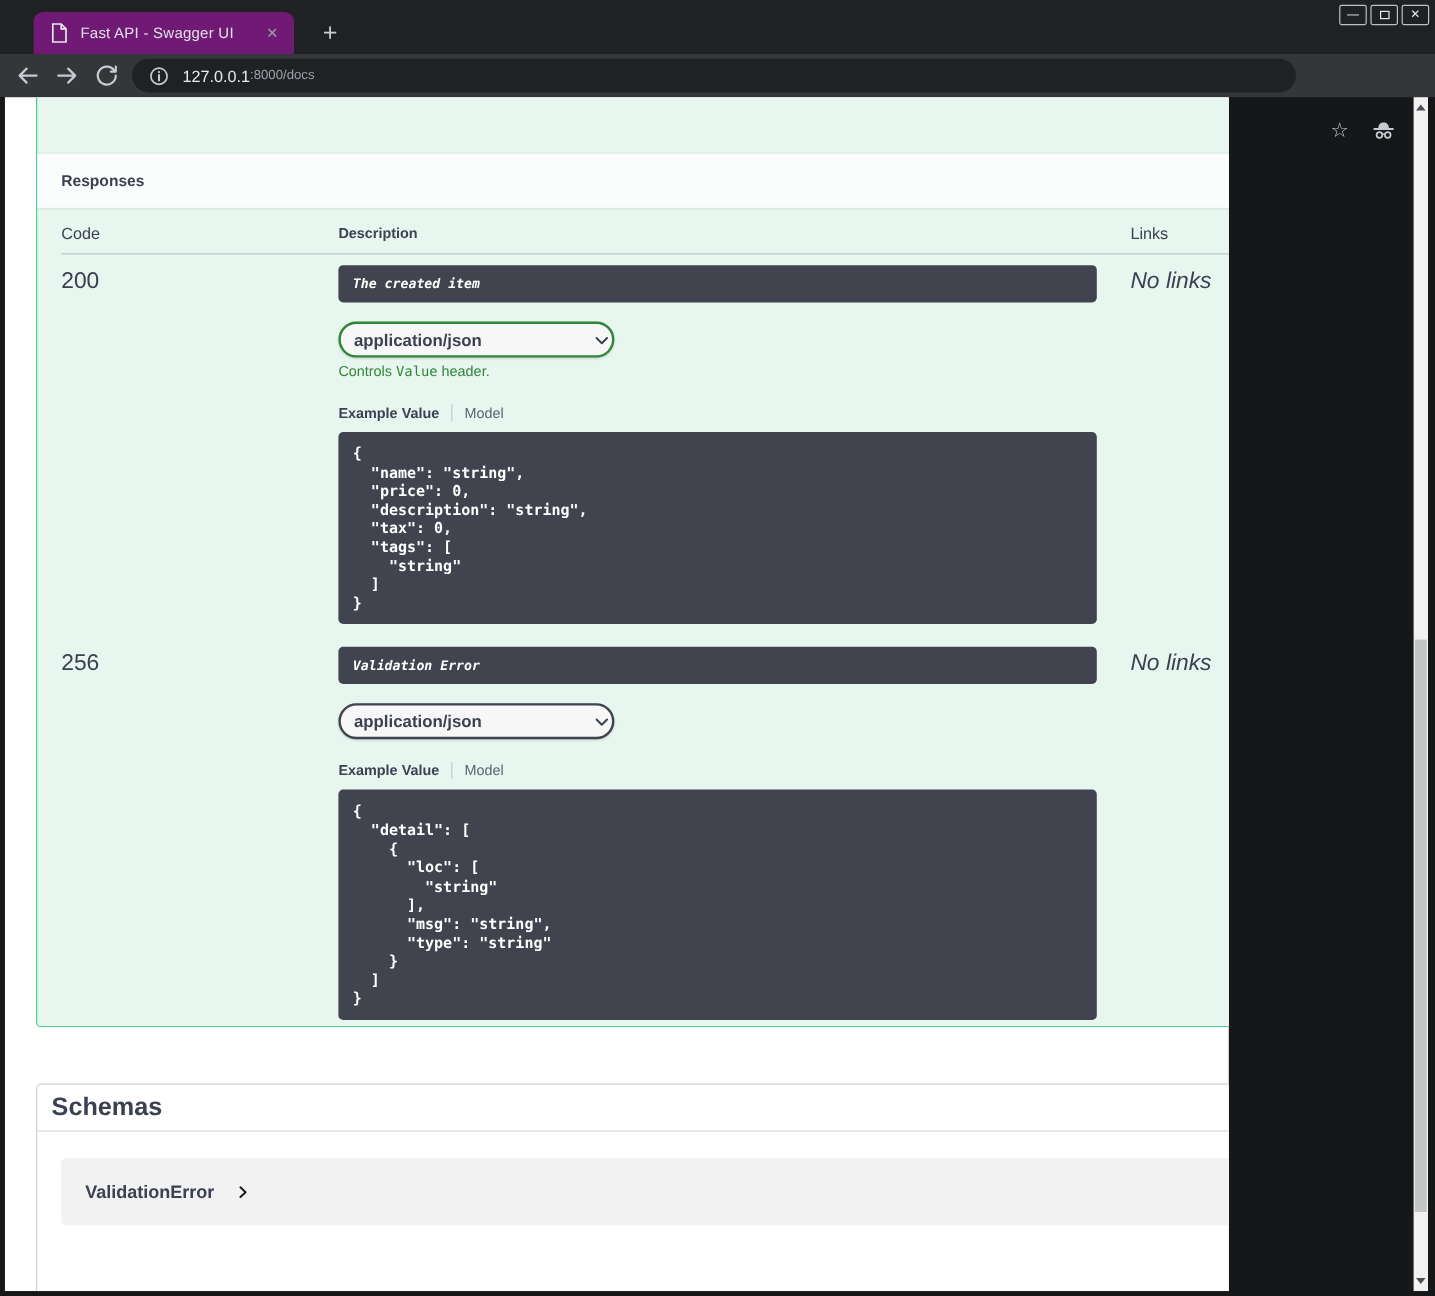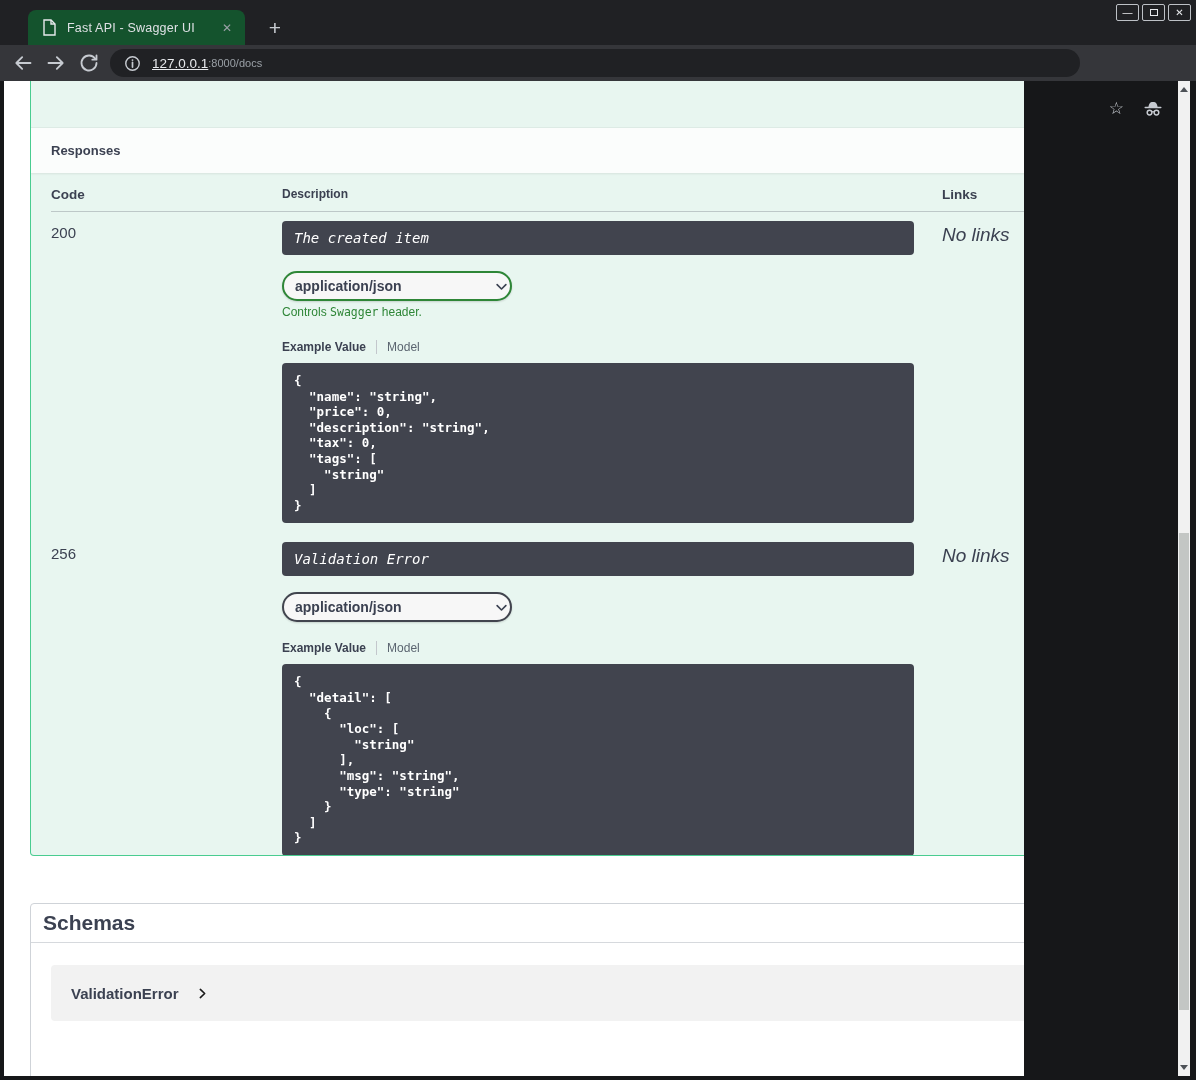--- a/index.html
+++ b/index.html
@@ -5,69 +5,69 @@
   * { margin:0; padding:0; box-sizing:border-box; }
   html,body { background:#101010; }
   #window {
     position:relative; width:1196px; height:1080px; overflow:hidden;
     font-family:"Liberation Sans", sans-serif; background:#161719;
   }
   
   .titlebar { position:absolute; left:0; top:0; width:1196px; height:45px; background:#202124; }
   .tab {
     position:absolute; left:28px; top:10px; width:217px; height:35px;
-    background:#14532d; border-radius:8px 8px 0 0; display:flex; align-items:center;
+    background:#701a75; border-radius:8px 8px 0 0; display:flex; align-items:center;
     padding:0 8px 0 14px; color:#dfe1e5;
   }
   .tab-title { font-size:12.5px; letter-spacing:.2px; flex:1; margin-left:10px; white-space:nowrap; overflow:hidden; }
   .tab-close { color:#9aa0a6; font-size:12px; padding:2px 5px; cursor:default; }
   .newtab { position:absolute; left:260px; top:13px; width:30px; height:30px; color:#c7cbd1;
     font-size:21px; font-weight:400; display:flex; align-items:center; justify-content:center; }
   .winctl { position:absolute; top:4px; display:flex; gap:3px; right:5px; }
   .winctl .box {
     width:23px; height:17px; border:1px solid #bdc1c6; border-radius:2px; color:#e8eaed;
     display:flex; align-items:center; justify-content:center; font-size:10px; line-height:1;
   }
   .winctl .box .sq { width:8px; height:7px; border:1px solid #e8eaed; }
   .toolbar { position:absolute; left:0; top:45px; width:1196px; height:36px; background:#35363a;
     display:flex; align-items:center; }
   .navicon { width:20px; height:20px; margin-left:13px; flex:none; }
   .urlpill {
     position:absolute; left:110px; top:4px; height:28px; width:970px; background:#202124;
     border-radius:14px; display:flex; align-items:center; padding:0 14px; color:#e8eaed;
   }
-  .url-host { font-size:13.5px; color:#e8eaed; margin-left:11px;text-decoration:underline; }
+  .url-host { font-size:13.5px; color:#e8eaed; margin-left:11px; }
   .url-rest { font-size:11px; color:#9aa0a6; }
   .chrome-right { position:absolute; right:8px; top:45px; height:36px; display:flex; align-items:center; gap:18px; }
   .star { color:#c7cbd1; font-size:17px; }
   
   .content { position:absolute; left:4px; top:81px; width:1020px; height:995px; background:#ffffff; overflow:hidden; }
   .opblock {
     position:absolute; left:26px; top:0; width:1118px; height:775px;
     background:#e8f6f0; border:1px solid #49cc90; border-top:none; border-radius:0 0 4px 4px;
     overflow:hidden;
   }
   .op-spacer { height:47px; }
   .section-header {
     height:45px; background:rgba(255,255,255,.8); display:flex; align-items:center;
     padding:0 20px; box-shadow:0 1px 2px rgba(0,0,0,.08), 0 -1px 0 rgba(0,0,0,.04);
   }
   .section-header h4 { font-size:13px; font-weight:bold; color:#3b4151; }
   .resp-table { padding:14px 20px 0 20px; }
   .resp-headrow { display:grid; grid-template-columns:231px 660px 1fr; padding-bottom:9px;
     border-bottom:1px solid rgba(59,65,81,.25); }
-  .th-code, .th-links { font-size:13.5px; font-weight:bold; color:#3b4151; }
+  .th-code, .th-links { font-size:13.5px; font-weight:normal; color:#3b4151; }
   .th-desc { font-size:12px; font-weight:bold; color:#3b4151; }
   .resp-row { display:grid; grid-template-columns:231px 660px 1fr; padding-top:9px; }
-  .code-cell { font-size:15px; color:#3b4151; padding-top:3px; }
+  .code-cell { font-size:19px; color:#3b4151; padding-top:3px; }
   .links-cell { font-size:19px; color:#3b4151; font-style:italic; padding-top:3px; }
   .desc-stack { width:632px; }
   .markdown-box {
     background:#41444e; border-radius:4px; color:#ffffff; padding:9px 12px; margin-bottom:16px;
-    font-family:"DejaVu Sans Mono","Liberation Mono",monospace; font-size:14px; font-weight:normal; font-style:italic;
+    font-family:"DejaVu Sans Mono","Liberation Mono",monospace; font-size:11px; font-weight:bold; font-style:italic;
   }
   .media-select {
     width:230px; height:30px; background:#f7f7f7; border-radius:15px; display:flex; align-items:center;
     padding:0 1px 0 11px; font-size:14px; font-weight:bold; color:#3b4151; box-shadow:0 1px 2px rgba(0,0,0,.15);
   }
   .media-select.accept { border:2px solid #2e8637; }
   .media-select.plain  { border:2px solid #41444e; }
   .media-select .lbl { flex:1; }
   .accept-note { font-size:12px; color:#2e8637; margin-top:4px; }
   .accept-note code { font-family:"DejaVu Sans Mono","Liberation Mono",monospace; font-size:11.5px; }
@@ -206,21 +206,21 @@
           <div class="desc-stack">
             <div class="markdown-box">The created item</div>
             <div class="media-select accept">
               <span class="lbl">application/json</span>
               <span>
                 <svg width="15" height="15" viewBox="0 0 24 24">
                     <path d="M5 9l7 7 7-7" fill="none" stroke="#3b4151" stroke-width="2.6" stroke-linecap="round" stroke-linejoin="round"></path>
                   </svg>
               </span>
             </div>
-            <div class="accept-note"><span>Controls </span><code>Swagger</code><span> header.</span></div>
+            <div class="accept-note"><span>Controls </span><code>Value</code><span> header.</span></div>
             <div class="tabrow">
               <span class="tab-example">Example Value</span>
               <span class="tab-sep"></span>
               <span class="tab-model">Model</span>
             </div>
             <pre class="codeblock">{
   "name": "string",
   "price": 0,
   "description": "string",
   "tax": 0,

